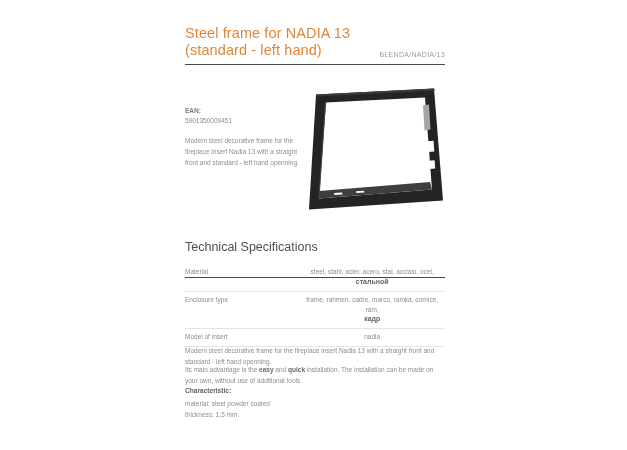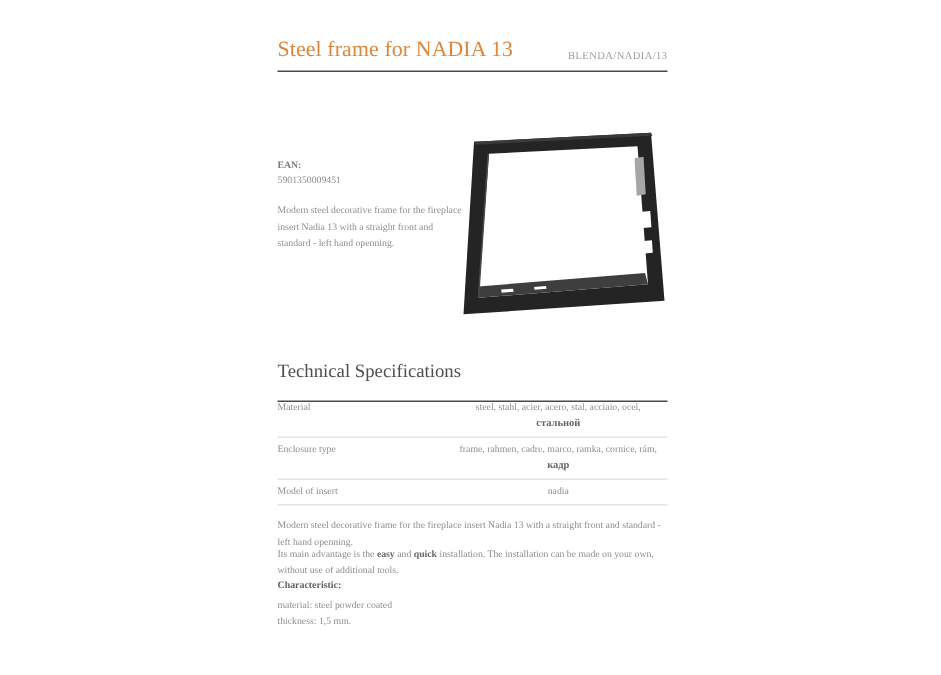--- a/index.html
+++ b/index.html
@@ -1,39 +1,39 @@
 <!DOCTYPE html>
 <html style="--color-accent: #DF853B; --color-heading: #4F4F4F; --color-body: #8D8D8D; --color-rule_dark: #4A4A4A; --color-table_line: #E4E4E4; --color-frame_dark: #242424;"><head>
 <meta charset="utf-8">
 <style>
   * { margin:0; padding:0; box-sizing:border-box; }
   html,body { background:#ffffff; }
   .page {
     position:relative; width:627px; height:450px; background:#fff;
-    font-family:Liberation Serif, serif; overflow:hidden;
+    font-family:Liberation Sans, sans-serif; overflow:hidden;
     color:var(--color-body,#8d8d8d);
   }
   .header { position:absolute; left:185px; top:25px; width:260px;
     padding-bottom:5px; border-bottom:1.5px solid var(--color-rule_dark,#4a4a4a); }
   .title-line { display:block; font-size:14.5px; line-height:17px;
     color:var(--color-accent,#df853b); font-weight:500; letter-spacing:.1px; }
   .product-code { position:absolute; right:0; bottom:6px; font-size:7px;
     color:#9d9d9d; letter-spacing:.3px; }
 
   .ean-block { position:absolute; left:185px; top:107px; }
   .ean-label { font-size:6.5px; color:#7c7c7c; font-weight:bold; margin-bottom:2.5px; }
   .ean-value { font-size:6.5px; color:#8d8d8d; }
 
   .description { position:absolute; left:185px; top:136px; width:126px;
     font-size:6.5px; line-height:1.68; color:#8d8d8d; }
 
   .product-image { position:absolute; left:306px; top:85px; width:146px; height:133px; }
 
   .section-heading { font-size:12.5px; font-weight:400; color:var(--color-heading,#4f4f4f);
-    padding-bottom:12px; border-bottom:1.2px solid var(--color-rule_dark,#4a4a4a); }
+    padding-bottom:23px; border-bottom:1.2px solid var(--color-rule_dark,#4a4a4a); }
   .tech-section { position:absolute; left:185px; top:240px; width:260px; }
   .spec-table { position:absolute; left:185px; top:264px; width:260px; }
   .spec-row { display:flex; align-items:flex-start; border-bottom:1px solid var(--color-table_line,#e4e4e4);
     padding:3px 0 3.5px 0; }
   .spec-label { width:44%; font-size:6.5px; color:#8d8d8d; padding-top:1px; }
   .spec-value { width:56%; text-align:center; font-size:6.5px; color:#8d8d8d; line-height:1.5; }
   .spec-value .line2 { font-weight:bold; color:#646464; font-size:7px; }
 
   .features-section { position:absolute; left:185px; top:320px; width:260px; }
   .para { position:absolute; left:185px; width:262px; font-size:6.5px; line-height:1.65; color:#8d8d8d; }
@@ -46,20 +46,21 @@
   .cl0 { top:400px; }
   .cl1 { top:411px; }
 </style>
 </head>
 <body>
 
 <div class="page">
 
   <div class="header">
     <span class="title-line">Steel frame for NADIA 13</span>
+    <span class="title-line">(standard - left hand)</span>
     <span class="product-code">BLENDA/NADIA/13</span>
   </div>
 
   <div class="ean-block">
     <div class="ean-label">EAN:</div>
     <div class="ean-value">5901350009451</div>
   </div>
 
   <div class="description">Modern steel decorative frame for the fireplace insert Nadia 13 with a straight front and standard - left hand openning.</div>
 

